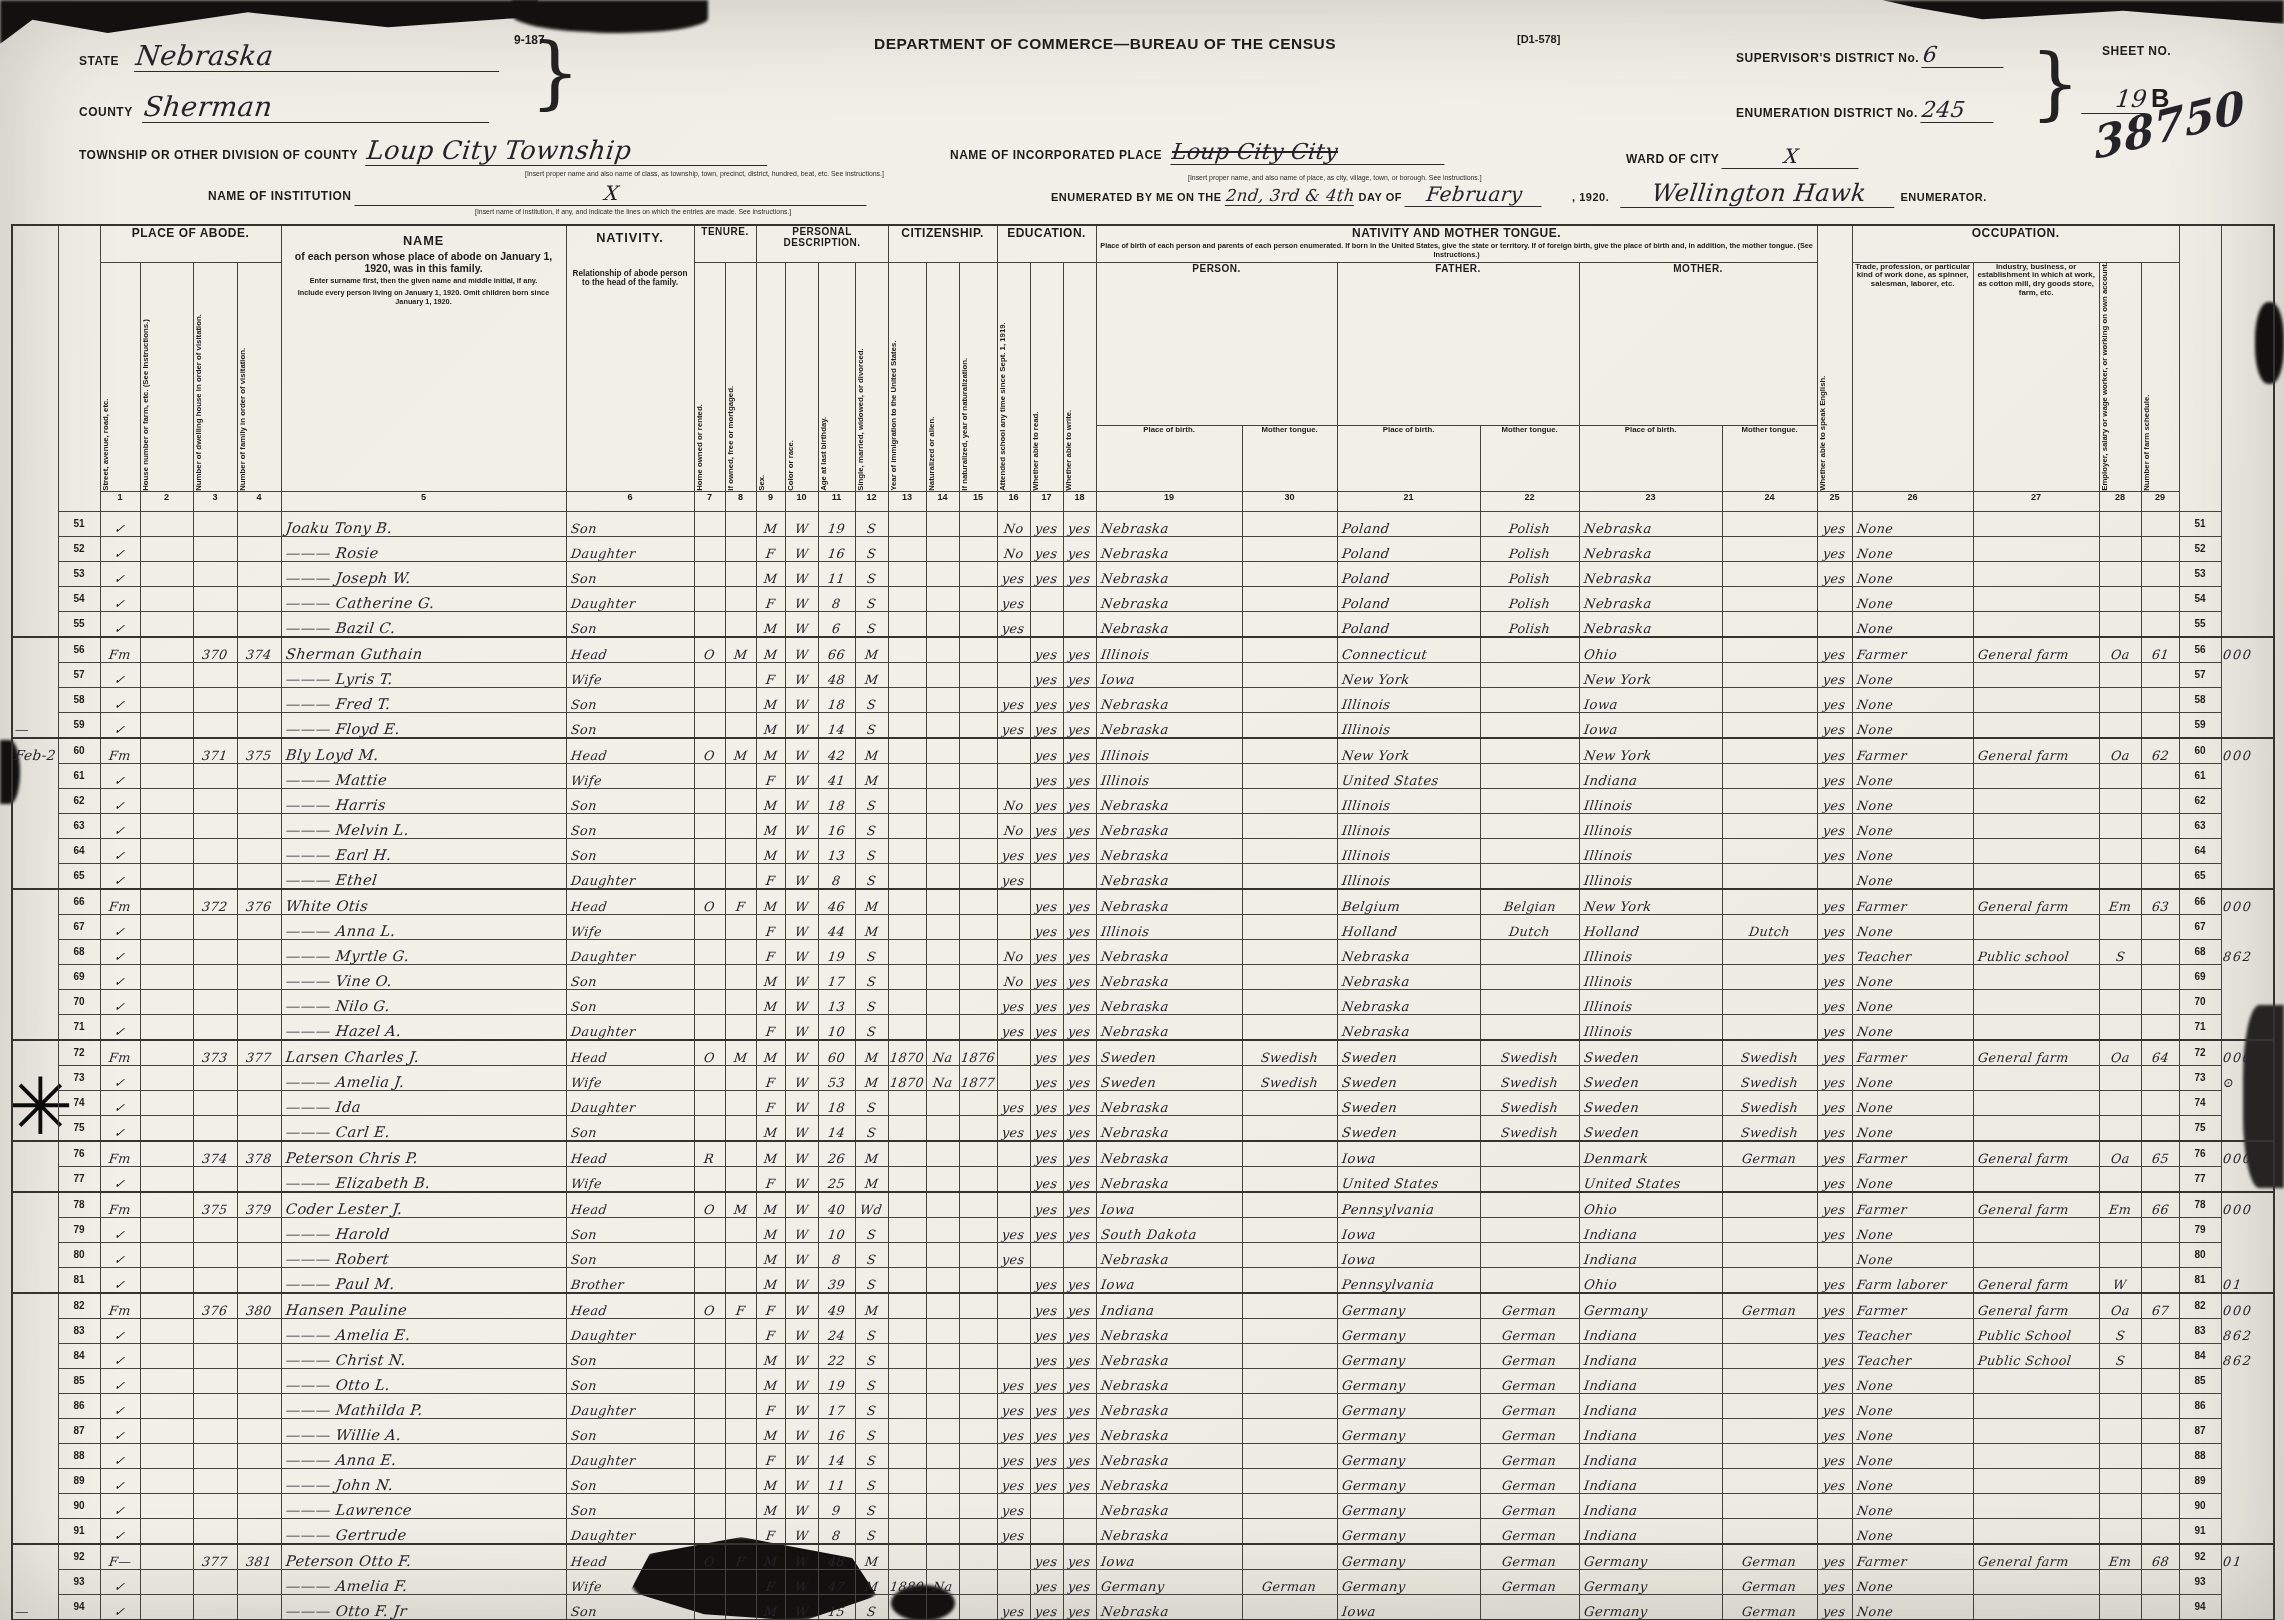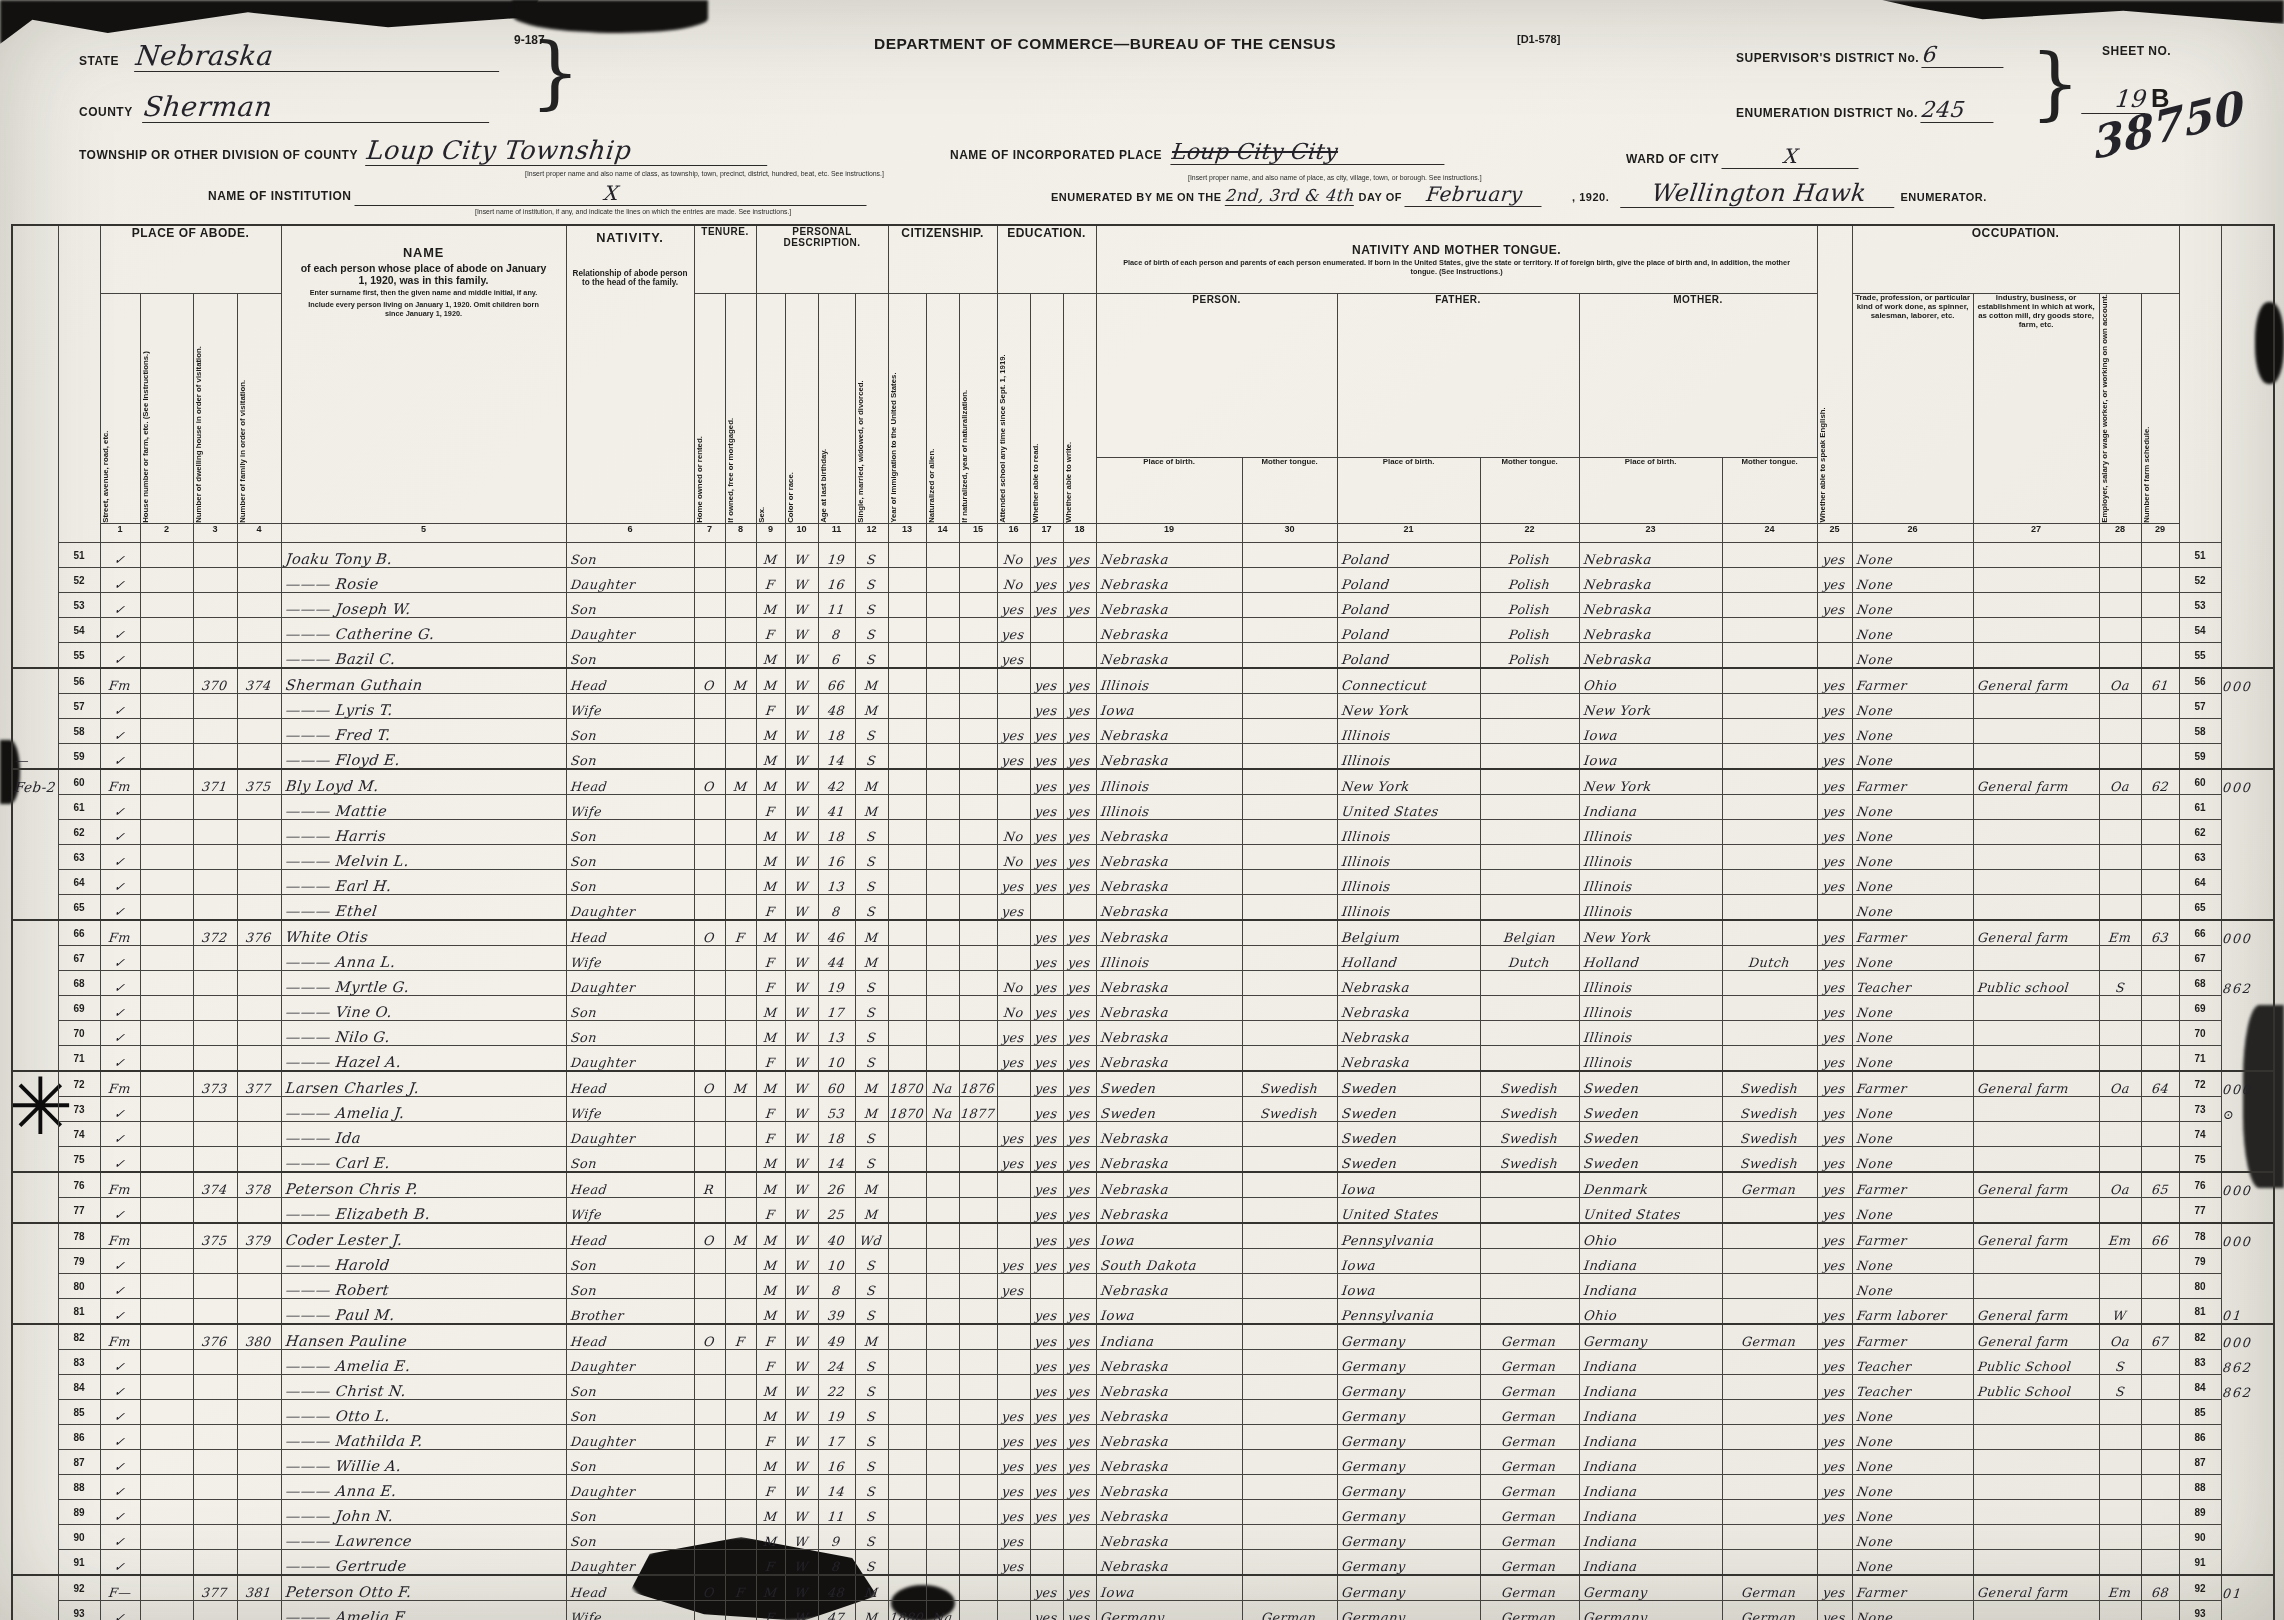--- a/index.html
+++ b/index.html
@@ -158,35 +158,35 @@
         <col style="width:42px">
         <col style="width:38px">
       <col style="width:42px">
         <col style="width:53px">
     </colgroup>
     <thead>
       <tr style="height:37px;">
         <th class="noborder" rowspan="4"></th>
         <th rowspan="4"></th>
         <th class="gl" colspan="4">PLACE OF ABODE.</th>
-        <th rowspan="3" style="vertical-align:top;padding:18px;">
+        <th rowspan="3" style="vertical-align:top;padding:6px;">
           <span class="name-head">NAME</span>
           <span class="name-main">of each person whose place of abode on January 1, 1920, was in this family.</span>
           <span class="name-sub">Enter surname first, then the given name and middle initial, if any.</span>
           <span class="name-sub">Include every person living on January 1, 1920.  Omit children born since January 1, 1920.</span>
         </th>
         <th rowspan="3" class="hv" style="vertical-align:top;padding:2.7px;">
           <span class="name-head">NATIVITY.</span>
           <span class="name-sub" style="font-size:8.2px;margin-top:24px;">Relationship of abode person to the head of the family.</span>
         </th>
         <th class="gl hv" colspan="2" style="font-size:10px;">TENURE.</th>
         <th class="gl hv" colspan="4" style="font-size:10px;">PERSONAL DESCRIPTION.</th>
         <th class="gl hv" colspan="3">CITIZENSHIP.</th>
         <th class="gl hv" colspan="3">EDUCATION.</th>
-        <th colspan="6" class="hv" style="vertical-align:top;padding:17px;">
+        <th colspan="6" class="hv" style="vertical-align:top;padding:0;">
           <span class="gl" style="display:block;">NATIVITY AND MOTHER TONGUE.</span>
           <span class="nat-note">Place of birth of each person and parents of each person enumerated.  If born in the United States, give the state or territory.  If of foreign birth, give the place of birth and, in addition, the mother tongue.  (See Instructions.)</span>
         </th>
         <th rowspan="3" class="vert hv">Whether able to speak English.</th>
         <th class="gl" colspan="4">OCCUPATION.</th>
         <th rowspan="4"></th>
         <th class="noborder" rowspan="4"></th>
       </tr>
       <tr style="height:68px;">
         <th class="vert" rowspan="2">Street, avenue, road, etc.</th>

